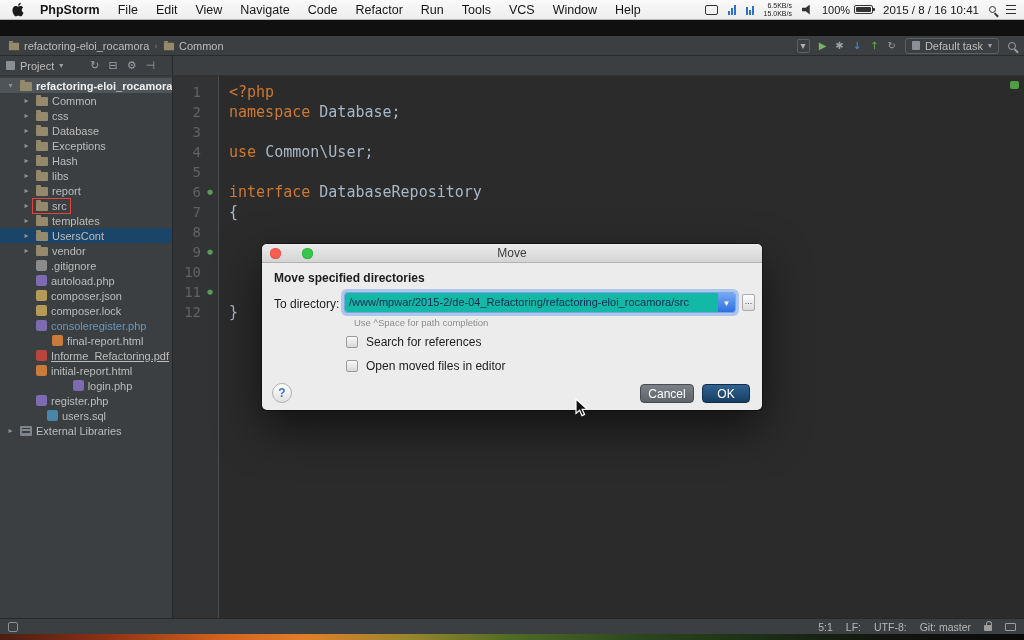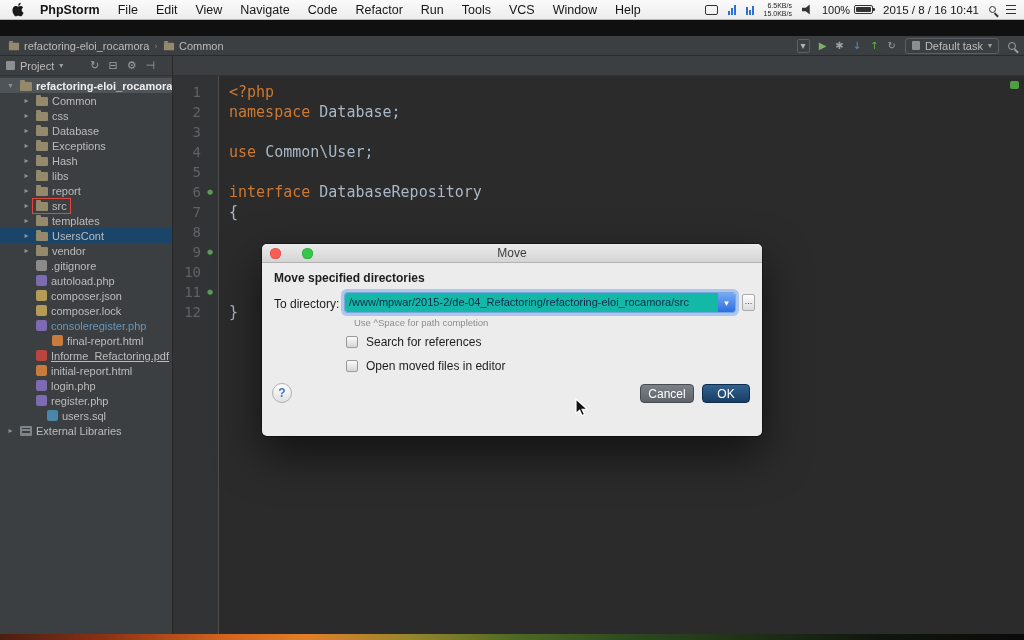--- a/index.html
+++ b/index.html
@@ -95,21 +95,21 @@
 .statusbar{height:16px;border-top:1px solid #282828;display:flex;align-items:center;padding:0 8px;color:#b6b6b6;font-size:10.5px}
 .sb-toggle{width:10px;height:10px;border:1px solid #8c9196;border-radius:2px}
 .sb-right{margin-left:auto;display:flex;align-items:center;gap:13px}
 .lockico{position:relative;width:8px;height:6px;background:#9d9d9d;border-radius:1px;margin-top:3px}
 .lockico:before{content:"";position:absolute;top:-4px;left:1.5px;width:4px;height:4px;border:1px solid #9d9d9d;border-bottom:none;border-radius:3px 3px 0 0}
 .monico{width:11px;height:8px;border:1px solid #9d9d9d;border-radius:1px}
 
 .wallpaper{position:absolute;left:0;right:0;bottom:0;height:6px;background:linear-gradient(90deg,#4a1e12 0%,#8a3014 10%,#d4641f 22%,#e07f2a 30%,#97862d 40%,#4f6a24 50%,#2c481e 62%,#1d2f16 74%,#12150f 86%,#0a0a0a 100%)}
 
 
-.dialog{position:absolute;left:262px;top:244px;width:500px;height:192px;background:#ececec;border-radius:5px;box-shadow:0 18px 45px rgba(0,0,0,.6),0 0 0 1px rgba(0,0,0,.35);z-index:10}
+.dialog{position:absolute;left:262px;top:244px;width:500px;height:166px;background:#ececec;border-radius:5px;box-shadow:0 18px 45px rgba(0,0,0,.6),0 0 0 1px rgba(0,0,0,.35);z-index:10}
 .dlg-title{position:relative;height:19px;background:linear-gradient(#ebebeb,#d4d4d4);border-radius:5px 5px 0 0;border-bottom:1px solid #b2b2b2;text-align:center;font-size:12px;line-height:19px;color:#3c3c3c}
 .tl{position:absolute;top:4px;width:11px;height:11px;border-radius:50%}
 .tl.red{left:8px;background:#fb5d55;box-shadow:inset 0 0 0 .5px #d94942}
 .tl.green{left:40px;background:#35c749;box-shadow:inset 0 0 0 .5px #24a537}
 .dlg-body{position:relative;height:147px;font-size:12px;color:#1d1d1d}
 .dlg-h{position:absolute;left:12px;top:8px;font-weight:bold}
 .dlg-label{position:absolute;left:12px;top:34px}
 .combo{position:absolute;left:82px;top:29px;width:392px;height:21px;background:#fff;border:1px solid #7ba7e0;border-radius:3px;box-shadow:0 0 0 3px rgba(110,160,235,.5);display:flex;align-items:stretch;overflow:hidden}
 .combo .val{flex:1;font-size:11px;line-height:19px;padding:0 4px;background:#14b8a6;color:#0c2b52;white-space:nowrap;overflow:hidden}
 .combo .dd{flex:none;width:17px;background:linear-gradient(#76a9f5,#2e6ee0);color:#fff;font-size:9px;display:flex;align-items:center;justify-content:center}
@@ -365,21 +365,21 @@
               <span class="tlabel">Informe_Refactoring.pdf</span>
             </span>
           </div>
           <div class="trow" style="padding-left: 20px;">
             <span class="exp glyph"></span>
             <span class="inner">
               <span class="ticon filesq i-html"></span>
               <span class="tlabel">initial-report.html</span>
             </span>
           </div>
-          <div class="trow" style="padding-left: 20px;">
+          <div class="trow" style="padding-left: 20px; justify-content: center;">
             <span class="exp glyph"></span>
             <span class="inner">
               <span class="ticon filesq i-php"></span>
               <span class="tlabel">login.php</span>
             </span>
           </div>
           <div class="trow" style="padding-left: 20px;">
             <span class="exp glyph"></span>
             <span class="inner">
               <span class="ticon filesq i-php"></span>
@@ -462,20 +462,33 @@
             <div class="cline">
               <span class="lnum">12</span>
               <span class="lmark"></span>
               <span class="ltext"><span class="tok plain">}</span></span>
             </div>
           </div>
         <div class="insp"></div>
       </div>
     </div>
 
+    <div class="statusbar">
+      <span class="sb-toggle"></span>
+      <div class="sb-right">
+        <span style="display:flex;gap:13px">
+            <span>5:1</span>
+            <span>LF:</span>
+            <span>UTF-8:</span>
+            <span>Git: master</span>
+          </span>
+        <span class="lockico"></span>
+        <span class="monico"></span>
+      </div>
+    </div>
   </div>
 
   <div class="wallpaper"></div>
 
   <div class="dialog">
     <div class="dlg-title">
       <span class="tl red"></span>
       <span class="tl green"></span>
       <span>Move</span>
     </div>

